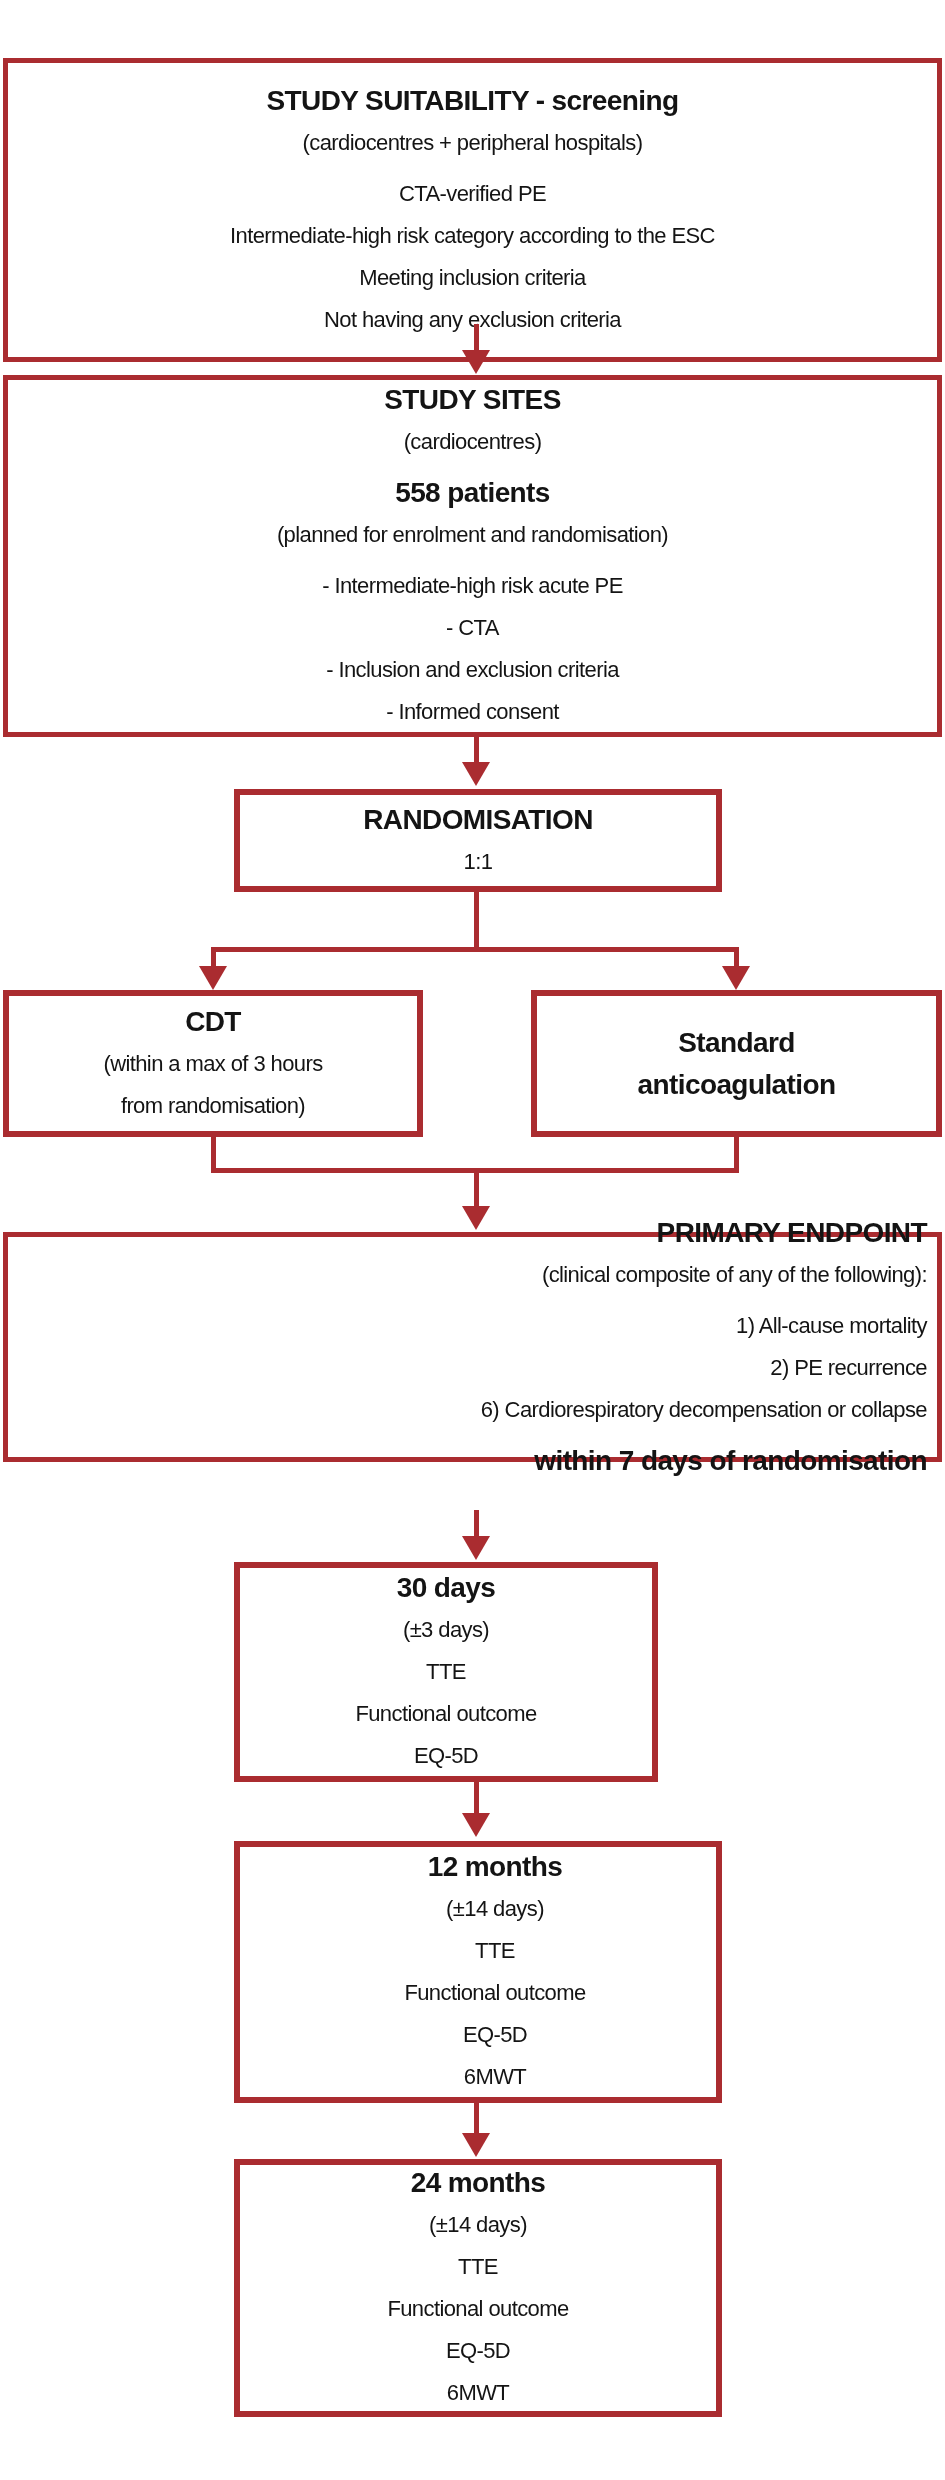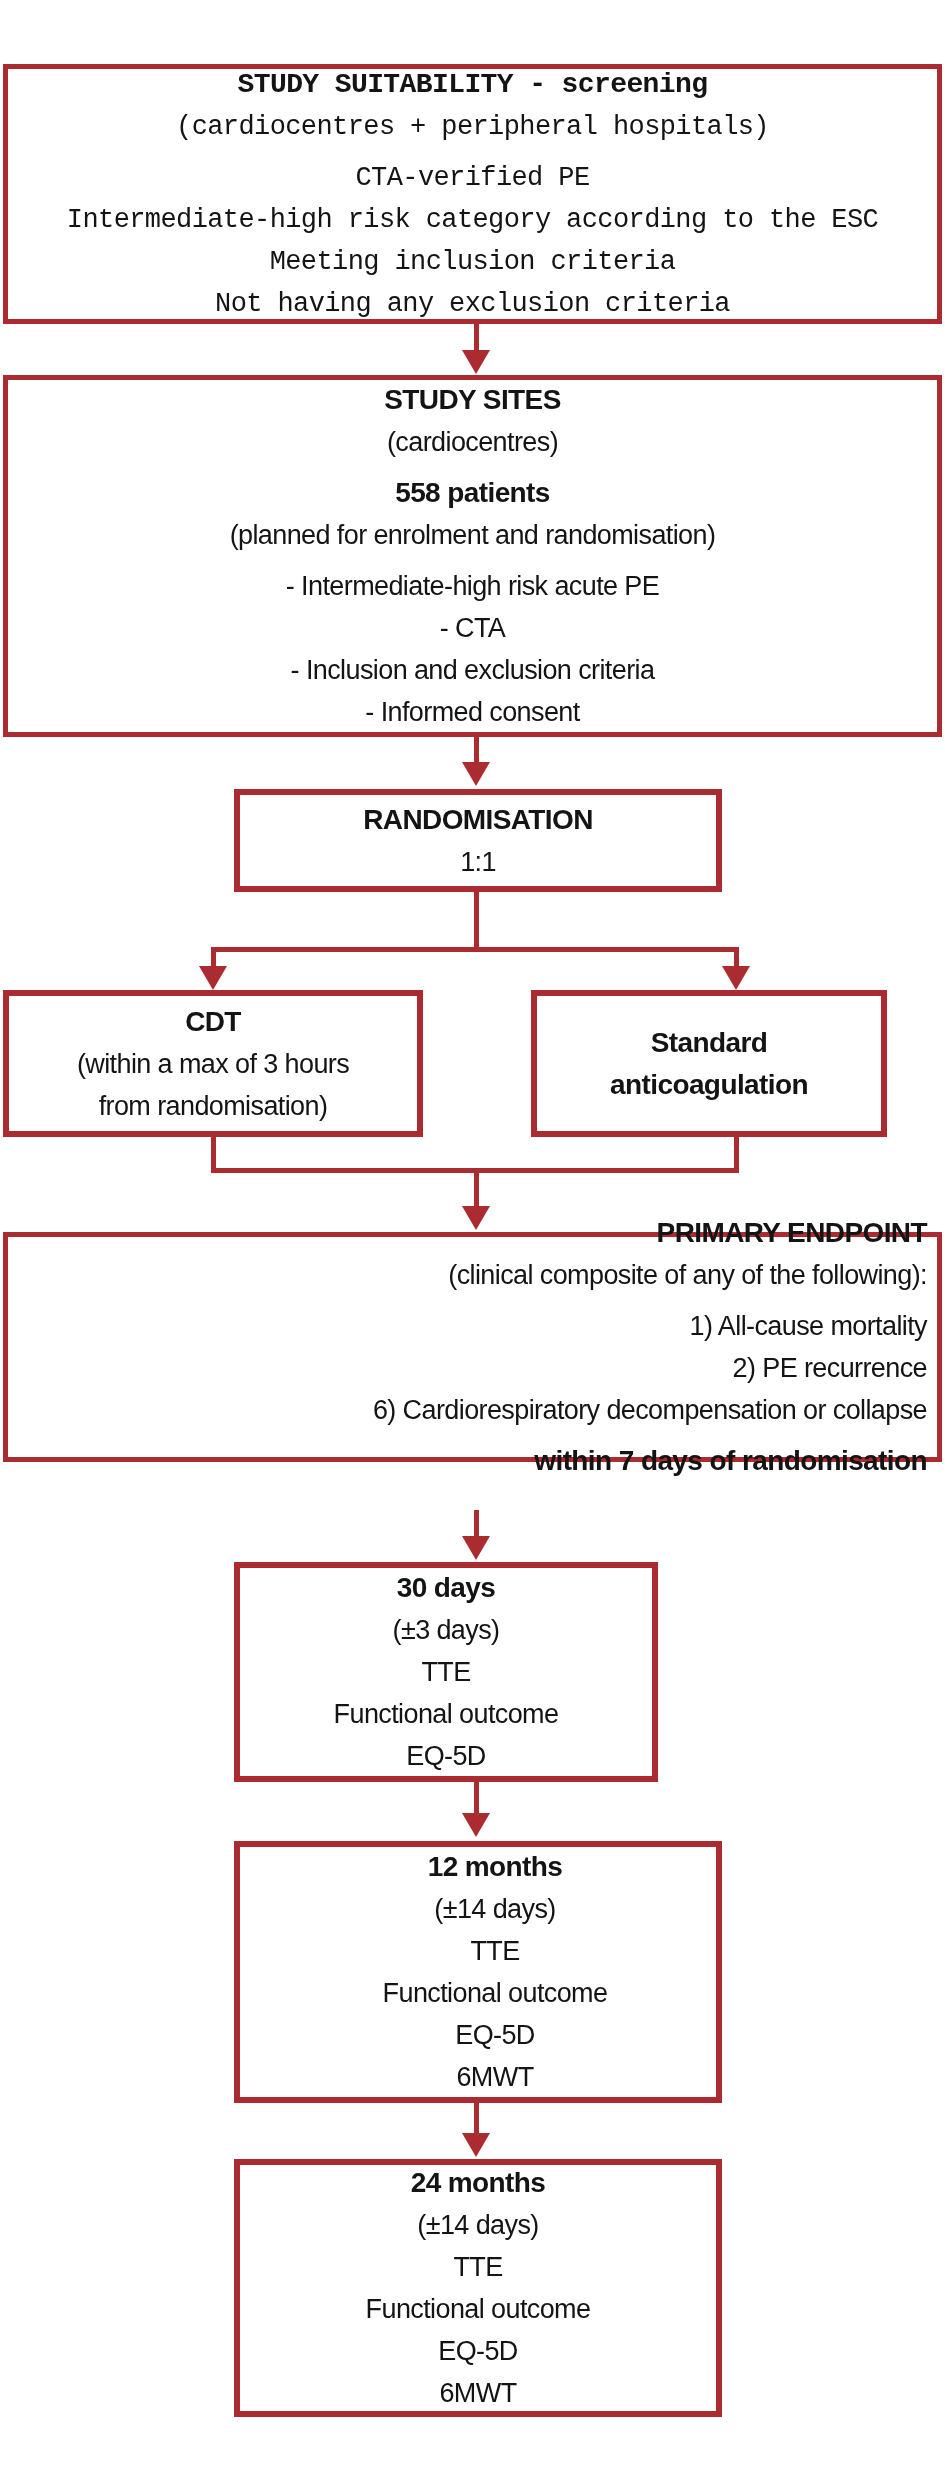--- a/index.html
+++ b/index.html
@@ -21,21 +21,21 @@
     background: var(--bg);
     display: flex;
     flex-direction: column;
     justify-content: center;
     align-items: center;
     text-align: center;
     padding: 4px 10px;
   }
   .box.small { border-width: 6px; }
   .line {
-    font-size: 27px;
+    font-size: 22px;
     line-height: 42px;
     letter-spacing: -0.6px;
     white-space: nowrap;
   }
   .bold { font-weight: 700; font-size: 28px; }
   .gap-top { margin-top: 9px; }
   .vline { position: absolute; width: 5px; background: var(--accent); }
   .hline { position: absolute; height: 5px; background: var(--accent); }
   .ahead {
     position: absolute;
@@ -43,21 +43,21 @@
     border-left: 14px solid transparent;
     border-right: 14px solid transparent;
     border-top: 24px solid var(--accent);
   }
 </style>
 </head>
 <body>
 
 <div class="canvas">
 
-  <section class="box" style="left:3px; top:64px; width:939px; height:260px;font-family:Liberation Mono, monospace;">
+  <section class="box" style="left:3px; top:58px; width:939px; height:304px;">
     <div class="line bold">STUDY SUITABILITY - screening</div>
     <div class="line">(cardiocentres + peripheral hospitals)</div>
     <div class="line gap-top">CTA-verified PE</div>
     <div class="line">Intermediate-high risk category according to the ESC</div>
     <div class="line">Meeting inclusion criteria</div>
     <div class="line">Not having any exclusion criteria</div>
   </section>
 
   <div class="vline" style="left:474px; top:324px; height:28px;"></div>
   <div class="ahead" style="left:462px; top:350px;"></div>
@@ -87,21 +87,21 @@
   <div class="ahead" style="left:199px; top:966px;"></div>
   <div class="vline" style="left:734px; top:947px; height:20px;"></div>
   <div class="ahead" style="left:722px; top:966px;"></div>
 
   <section class="box small" style="left:3px; top:990px; width:420px; height:147px;">
     <div class="line bold">CDT</div>
     <div class="line">(within a max of 3 hours</div>
     <div class="line">from randomisation)</div>
   </section>
 
-  <section class="box small" style="left:531px; top:990px; width:356px; height:147px;">
+  <section class="box small" style="left:531px; top:990px; width:411px; height:147px;">
     <div class="line bold">Standard</div>
     <div class="line bold">anticoagulation</div>
   </section>
 
   <div class="vline" style="left:211px; top:1137px; height:33px;"></div>
   <div class="vline" style="left:734px; top:1137px; height:33px;"></div>
   <div class="hline" style="left:211px; top:1168px; width:528px;"></div>
   <div class="vline" style="left:474px; top:1170px; height:38px;"></div>
   <div class="ahead" style="left:462px; top:1206px;"></div>
 

